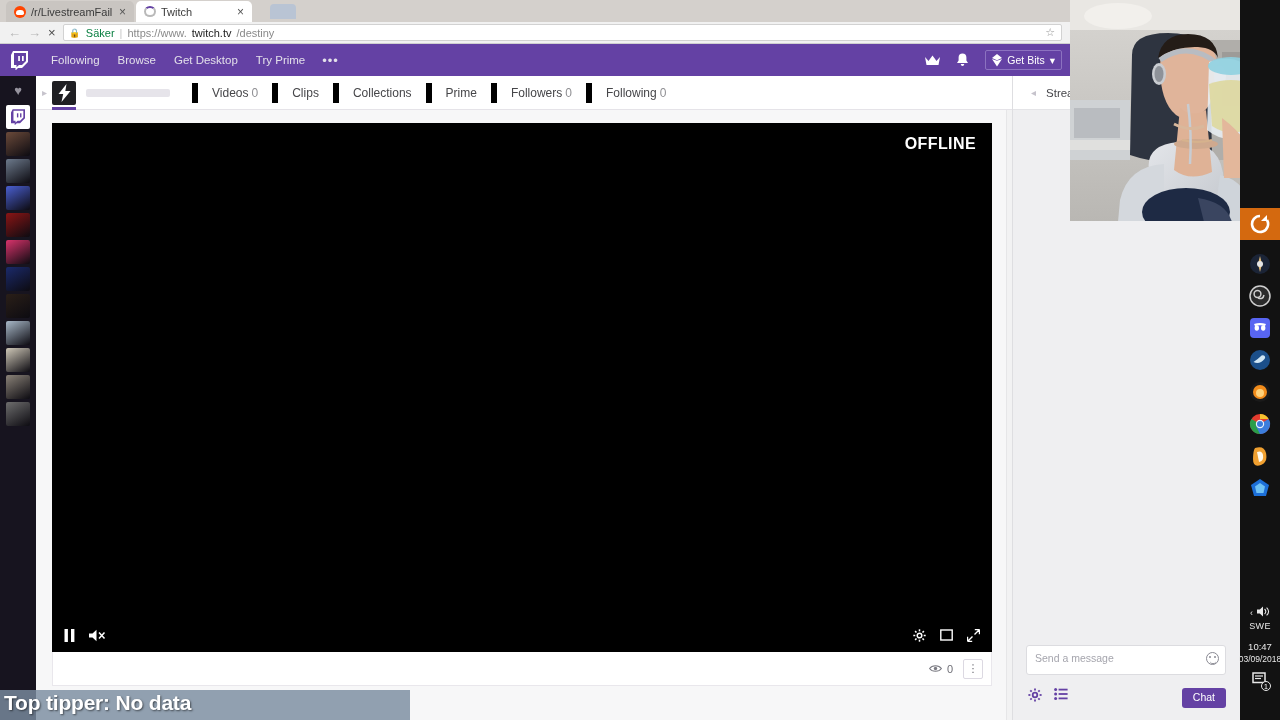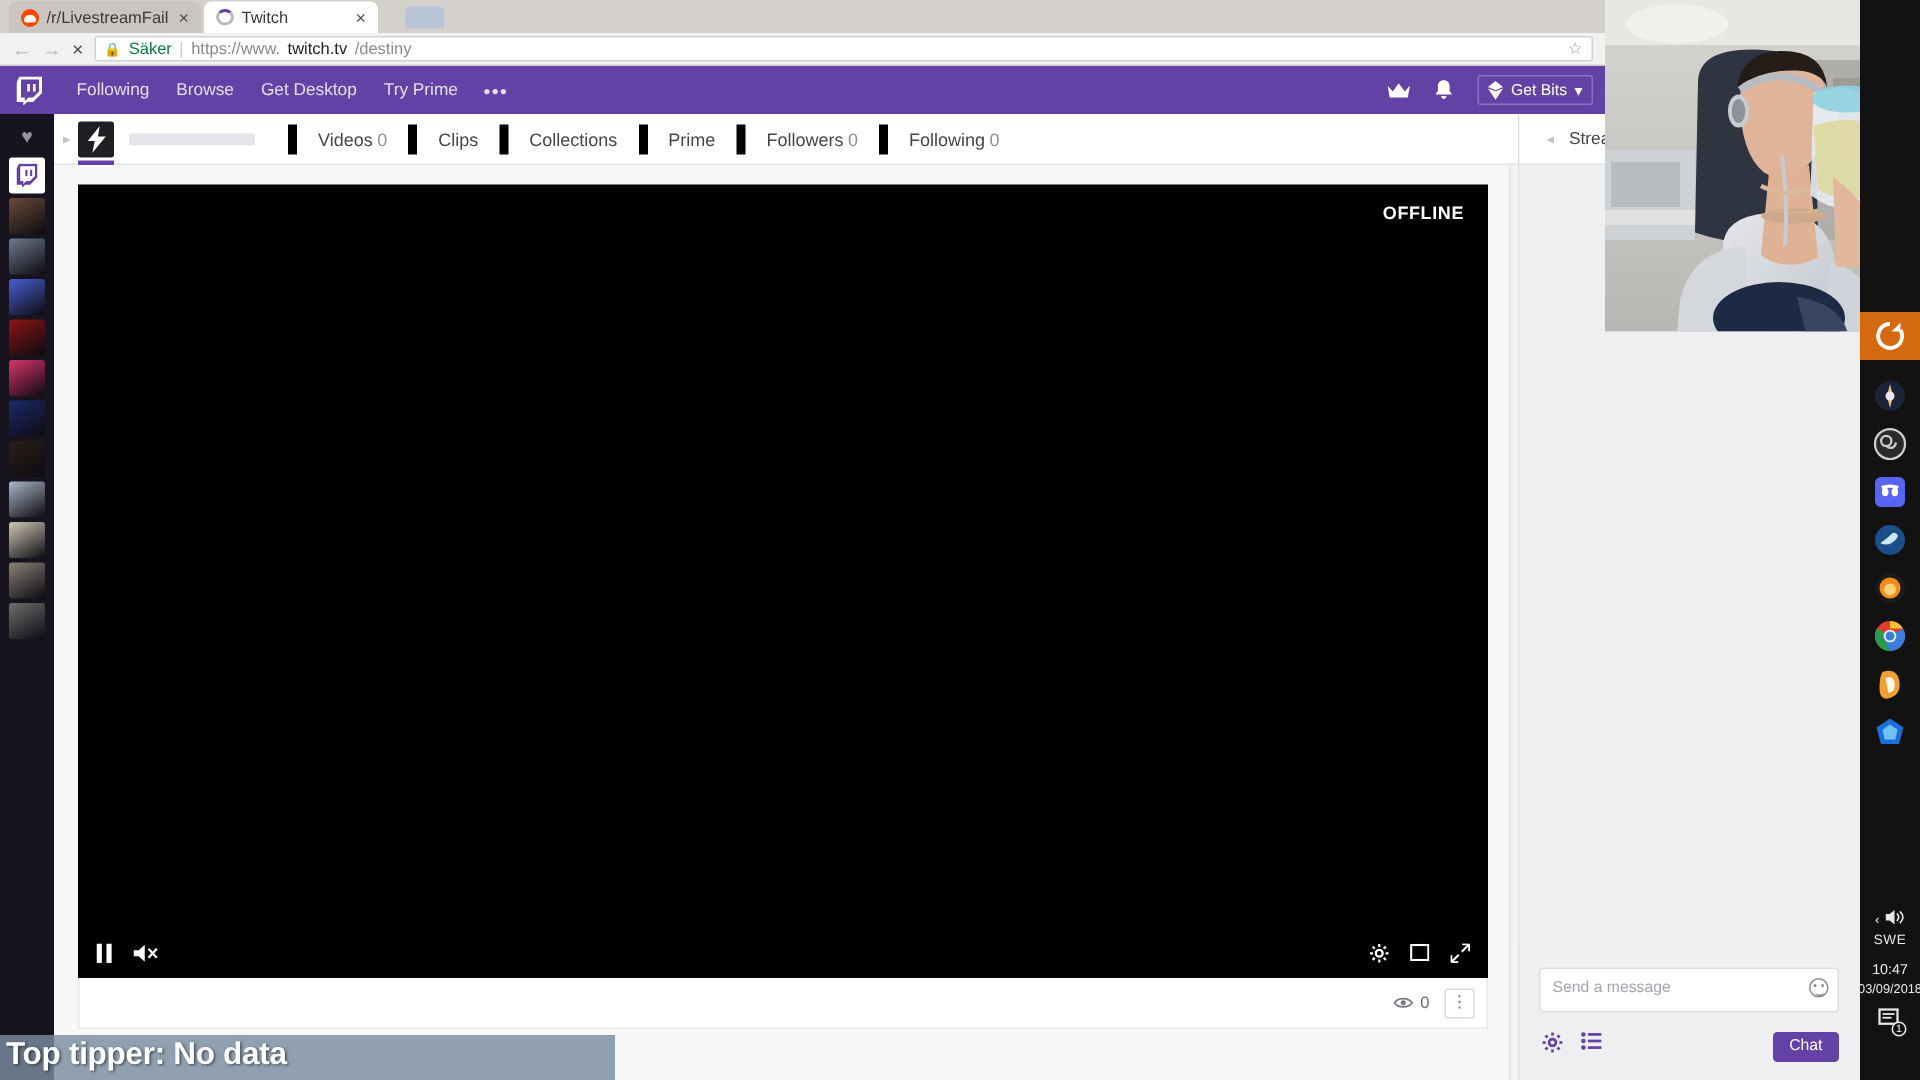--- a/index.html
+++ b/index.html
@@ -166,21 +166,21 @@
     width: 24px; height: 24px; border-radius: 2px; overflow: hidden; position: relative;
   }
 
   
   .player {
     position: absolute; left: 52px; top: 123px; width: 940px; height: 529px;
     background: #000; overflow: hidden;
   }
   .offline-label {
     position: absolute; right: 16px; top: 12px; color: #fff;
-    font-size: 12px; font-weight: 700; letter-spacing: 0.4px;
+    font-size: 16px; font-weight: 700; letter-spacing: 0.4px;
   }
   .player-controls {
     position: absolute; left: 0; right: 0; bottom: 0; height: 34px;
     display: flex; align-items: center; padding: 0 12px;
   }
   .pc-left { display: flex; align-items: center; gap: 14px; }
   .pc-right { margin-left: auto; display: flex; align-items: center; gap: 14px; }
   .pc-btn { color: #fff; display: flex; align-items: center; }
 
   .player-footer {

